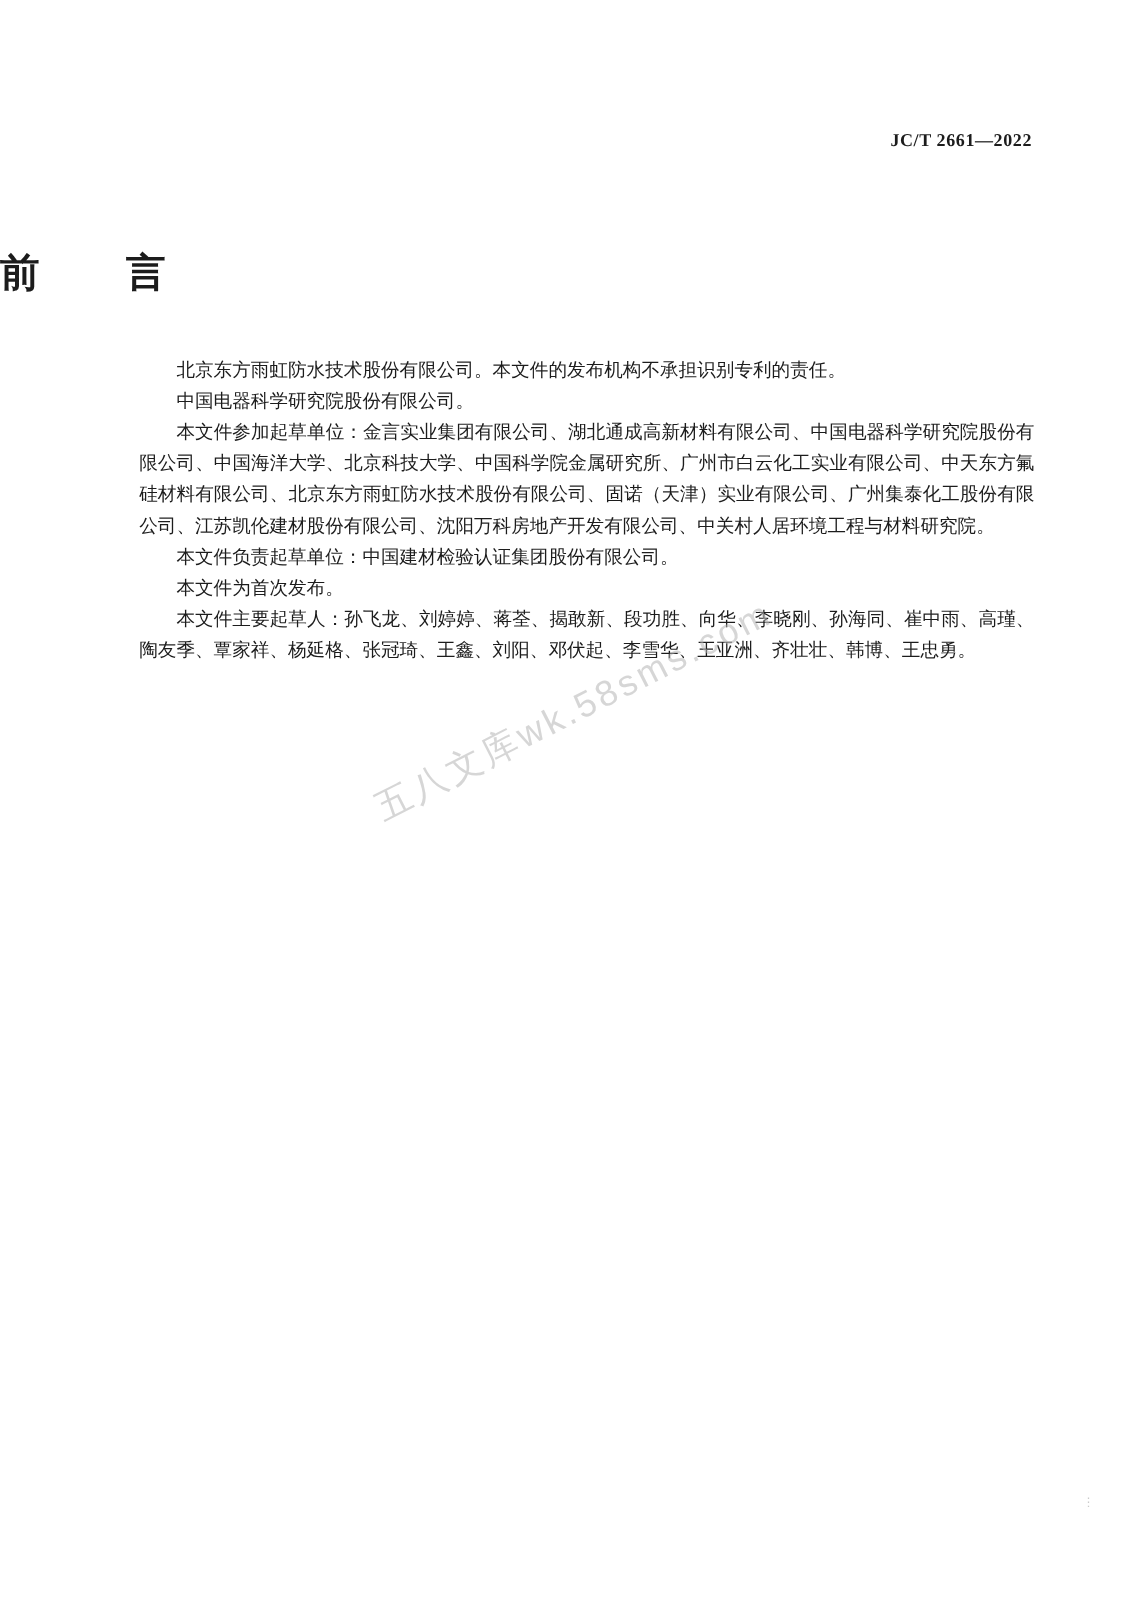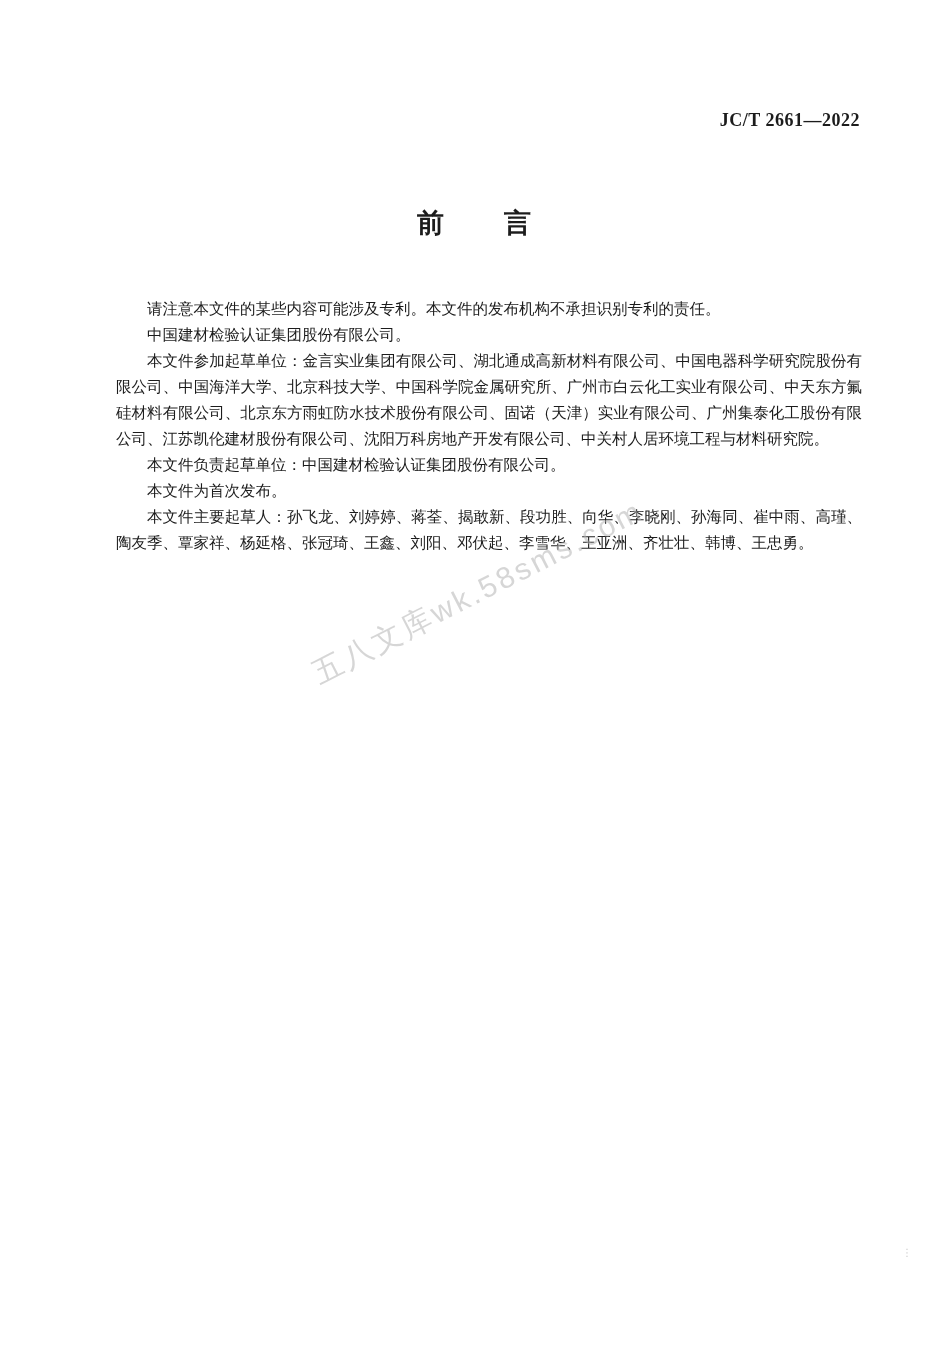--- a/index.html
+++ b/index.html
@@ -14,33 +14,33 @@
     margin: 0 auto;
     background: #ffffff;
     overflow: hidden;
     font-family: "Liberation Serif", "DejaVu Serif", serif;
     color: #1c1c1c;
   }
   .doc-number {
     position: absolute;
     top: 110px;
     right: 90px;
-    font-size: 18px;
+    font-size: 15px;
     font-weight: bold;
     letter-spacing: 0.5px;
     font-family: "Liberation Serif", "DejaVu Serif", serif;
   }
   .title {
     position: absolute;
     top: 205px;
     left: 0;
     width: 100%;
     margin: 0;
-    text-align: center;
-    font-size: 27px;
+    text-align: left;
+    font-size: 33px;
     font-weight: bold;
     letter-spacing: 2px;
   }
   .body-text {
     position: absolute;
     top: 296px;
     left: 116px;
     width: 746px;
     font-size: 15.5px;
     line-height: 26px;
@@ -76,22 +76,22 @@
 </head>
 <body>
 
 <div class="page">
 
   <div class="doc-number">JC/T 2661—2022</div>
 
   <h1 class="title">前　　言</h1>
 
   <div class="body-text">
-    <p>请注意本文件的某些内容可能涉及专利。本文件的发布机构不承担识别专利的责任。</p>
-    <p>中国建材检验认证集团股份有限公司。</p>
+    <p>北京东方雨虹防水技术股份有限公司。本文件的发布机构不承担识别专利的责任。</p>
+    <p>中国电器科学研究院股份有限公司。</p>
     <p>本文件参加起草单位：金言实业集团有限公司、湖北通成高新材料有限公司、中国电器科学研究院股份有限公司、中国海洋大学、北京科技大学、中国科学院金属研究所、广州市白云化工实业有限公司、中天东方氟硅材料有限公司、北京东方雨虹防水技术股份有限公司、固诺（天津）实业有限公司、广州集泰化工股份有限公司、江苏凯伦建材股份有限公司、沈阳万科房地产开发有限公司、中关村人居环境工程与材料研究院。</p>
     <p>本文件负责起草单位：中国建材检验认证集团股份有限公司。</p>
     <p>本文件为首次发布。</p>
     <p>本文件主要起草人：孙飞龙、刘婷婷、蒋荃、揭敢新、段功胜、向华、李晓刚、孙海同、崔中雨、高瑾、陶友季、覃家祥、杨延格、张冠琦、王鑫、刘阳、邓伏起、李雪华、王亚洲、齐壮壮、韩博、王忠勇。</p>
   </div>
 
   <div class="watermark">五八文库wk.58sms.com</div>
 
   <div class="edge-mark">⋮</div>
 

